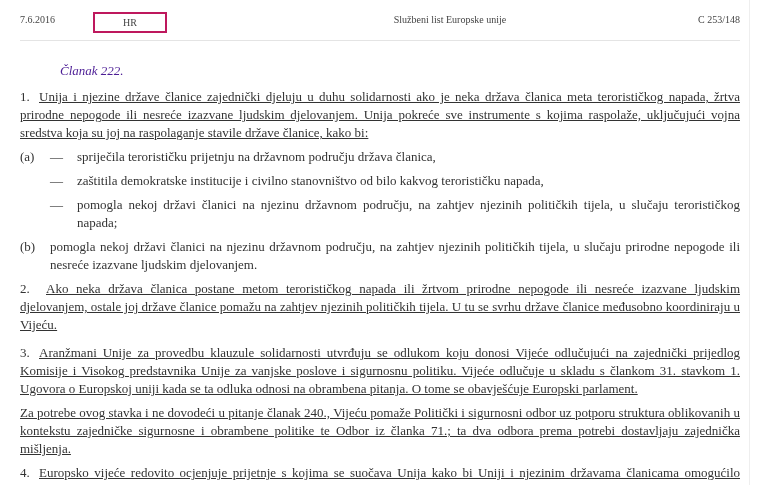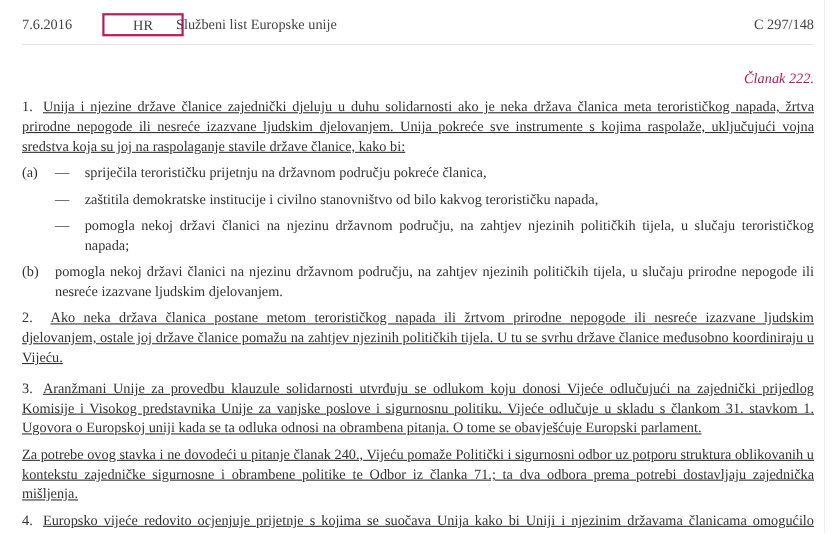--- a/index.html
+++ b/index.html
@@ -23,21 +23,21 @@
     height: 485px;
     border-right: 1px solid #eeeeee;
     box-sizing: border-box;
   }
   .header {
     position: absolute;
     left: 20px;
     top: 11px;
     width: 720px;
     height: 22px;
-    font-size: 13px;
+    font-size: 10px;
     color: #444444;
   }
   .header .date {
     position: absolute;
     left: 0;
     top: 3px;
   }
   .header .lang {
     position: absolute;
     left: 73px;
@@ -46,21 +46,21 @@
     height: 17px;
     border: 2px solid #be185d;
     text-align: center;
     line-height: 17px;
   }
   .header .title {
     position: absolute;
     left: 0;
     right: 0;
     top: 3px;
-    text-align: left;
+    text-align: center;
     padding-left: 140px;
   }
   .header .pageref {
     position: absolute;
     right: 0;
     top: 3px;
   }
   .header-rule {
     position: absolute;
     left: 20px;
@@ -72,25 +72,25 @@
   .content {
     position: absolute;
     left: 20px;
     top: 62px;
     width: 720px;
     font-size: 13px;
     line-height: 18px;
     color: #333333;
   }
   .article-title {
-    text-align: right;
+    text-align: left;
     font-style: italic;
     margin: 0 0 8px 0;
     padding-left: 40px;
-    color: #be185d;
+    color: #4c1d95;
   }
   p {
     margin: 0 0 6px 0;
     text-align: justify;
     text-decoration: underline;
   }
   .num {
     display: inline-block;
     width: 19px;
   }
@@ -120,33 +120,33 @@
 </style>
 </head>
 <body>
 
 <div class="page">
 
   <div class="header">
     <span class="date">7.6.2016</span>
     <span class="lang">HR</span>
     <span class="title">Službeni list Europske unije</span>
-    <span class="pageref">C 297/148</span>
+    <span class="pageref">C 253/148</span>
   </div>
   <div class="header-rule"></div>
 
   <div class="content">
     <div class="article-title">Članak 222.</div>
 
     <p><span class="num">1.</span><span>Unija i njezine države članice zajednički djeluju u duhu solidarnosti ako je neka država članica meta terorističkog napada, žrtva prirodne nepogode ili nesreće izazvane ljudskim djelovanjem. Unija pokreće sve instrumente s kojima raspolaže, uključujući vojna sredstva koja su joj na raspolaganje stavile države članice, kako bi:</span></p>
 
     <div class="list-row dashed">
       <span class="label">(a)</span>
       <span class="dash">—</span>
-      <span class="text">spriječila terorističku prijetnju na državnom području pokreće članica,</span>
+      <span class="text">spriječila terorističku prijetnju na državnom području država članica,</span>
     </div>
     <div class="list-row dashed">
       <span class="dash">—</span>
       <span class="text">zaštitila demokratske institucije i civilno stanovništvo od bilo kakvog terorističku napada,</span>
     </div>
     <div class="list-row dashed">
       <span class="dash">—</span>
       <span class="text">pomogla nekoj državi članici na njezinu državnom području, na zahtjev njezinih političkih tijela, u slučaju terorističkog napada;</span>
     </div>
     <div class="list-row plain">

